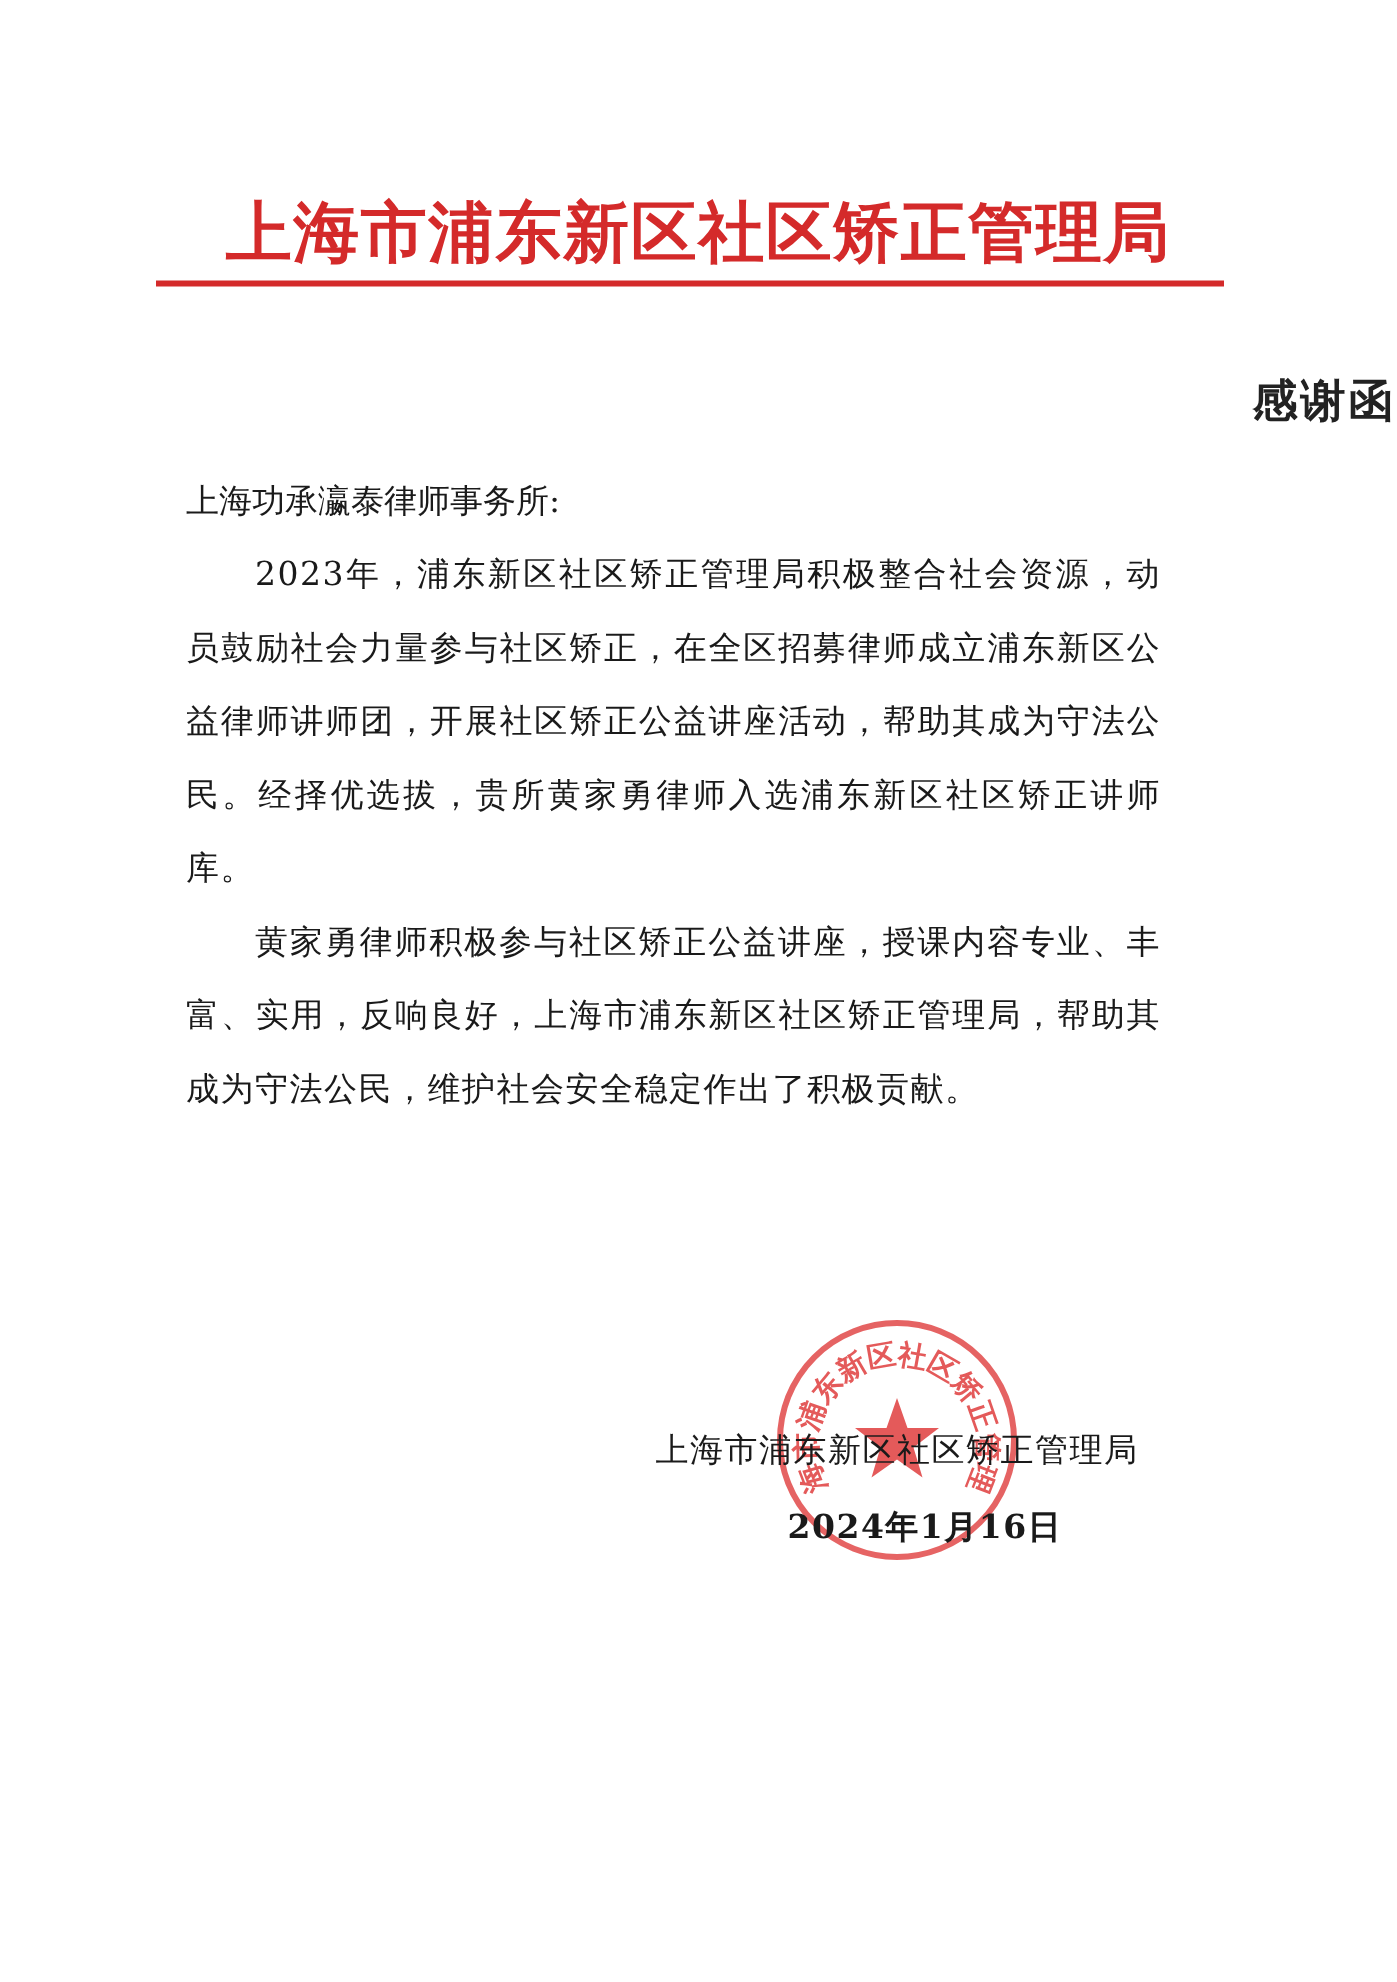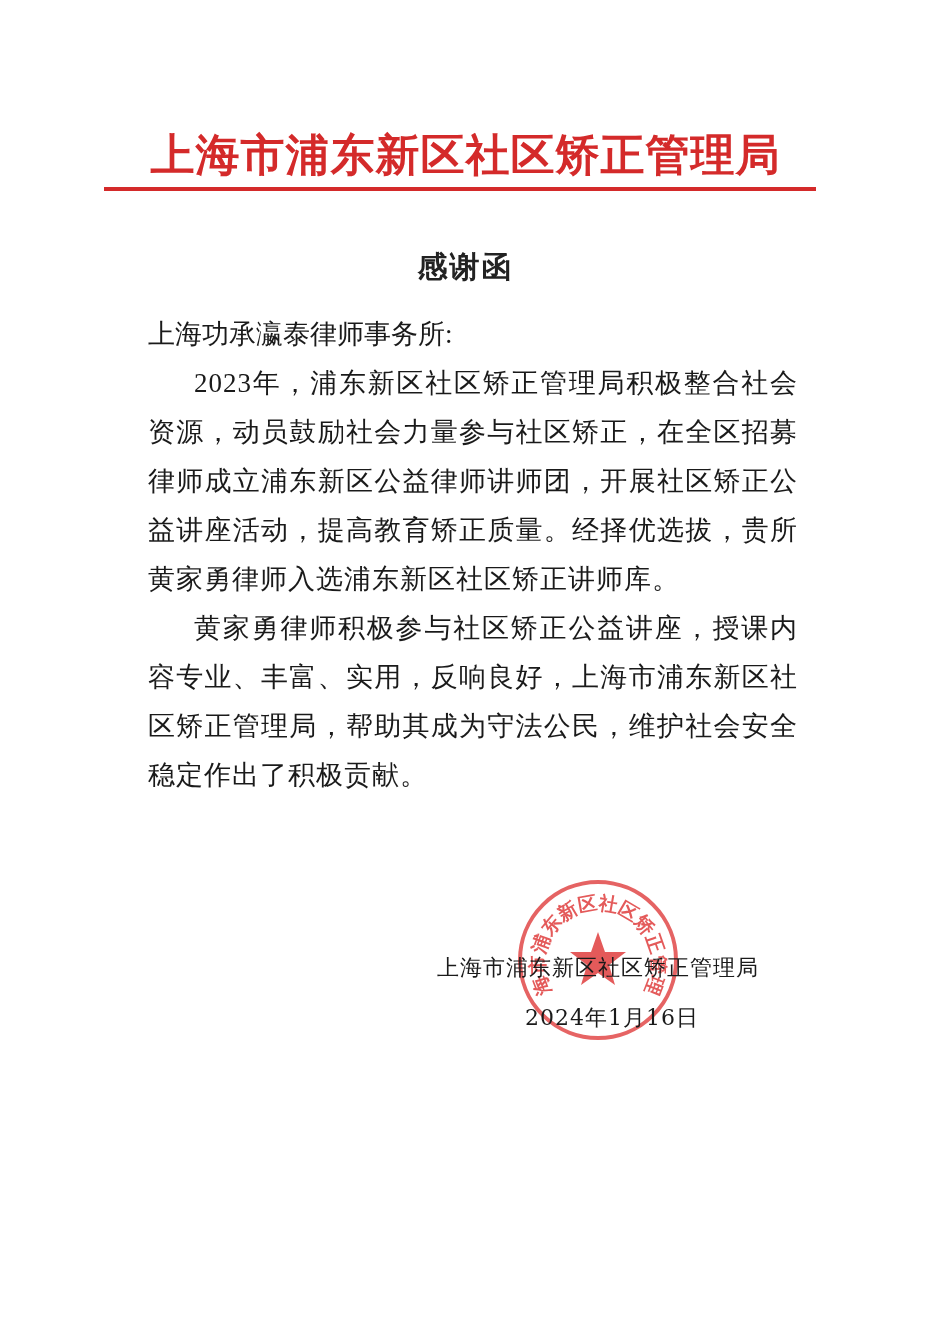--- a/index.html
+++ b/index.html
@@ -2,42 +2,42 @@
 <html><head>
   <meta charset="utf-8">
   <style>
     html, body { margin: 0; padding: 0; background: #ffffff; }
     body { width: 931px; height: 1321px; position: relative; overflow: hidden;
            font-family: "DejaVu Serif", "Liberation Serif", serif; color: #1a1a1a; }
     .letterhead { position: absolute; left: 0; top: 126px; width: 931px; text-align: center;
                   font-family: "DejaVu Serif", serif; font-weight: bold; font-size: 44px;
                   color: #d42a2a; letter-spacing: 1px; }
     .redline { position: absolute; left: 104px; top: 187px; width: 712px; height: 4px; background: #d42a2a; }
-    .doc-title { position: absolute; left: 0; top: 247px; width: 931px; text-align: center;
+    .doc-title { position: absolute; left: 0; top: 247px; width: 931px; text-align: right;
                  font-weight: bold; font-size: 30px; color: #222; letter-spacing: 2px; }
-    .body { position: absolute; left: 148px; top: 310px; width: 650px; font-size: 27px; line-height: 49px; font-family: Liberation Serif, serif; }
+    .body { position: absolute; left: 124px; top: 310px; width: 650px; font-size: 22px; line-height: 49px; }
     .salutation { margin: 0; }
     .para { margin: 0; text-indent: 46px; text-align: justify; letter-spacing: 1px; }
     .signature { position: absolute; left: 437px; top: 943px; font-size: 22px; line-height: 50px; letter-spacing: 1px; }
-    .sig-date { padding-left: 88px; }
+    .sig-date { padding-left: 88px; font-weight: bold; }
     .seal { position: absolute; left: 518px; top: 880px; width: 160px; height: 160px; border-radius: 50%;
             border: 4px solid rgba(220, 40, 40, 0.85); box-sizing: border-box; opacity: 0.85; }
     .seal svg { position: absolute; left: 0; top: 0; }
   </style>
 </head>
 <body>
 
 <div class="letterhead">上海市浦东新区社区矫正管理局</div>
 <div class="redline"></div>
 
 <div class="doc-title">感谢函</div>
 
 <div class="body">
   <p class="salutation">上海功承瀛泰律师事务所:</p>
-  <p class="para">2023年，浦东新区社区矫正管理局积极整合社会资源，动员鼓励社会力量参与社区矫正，在全区招募律师成立浦东新区公益律师讲师团，开展社区矫正公益讲座活动，提高教育矫正质量。经择优选拔，贵所黄家勇律师入选浦东新区社区矫正讲师库。</p>
+  <p class="para">2023年，浦东新区社区矫正管理局积极整合社会资源，动员鼓励社会力量参与社区矫正，在全区招募律师成立浦东新区公益律师讲师团，开展社区矫正公益讲座活动，帮助其成为守法公民。经择优选拔，贵所黄家勇律师入选浦东新区社区矫正讲师库。</p>
   <p class="para">黄家勇律师积极参与社区矫正公益讲座，授课内容专业、丰富、实用，反响良好，上海市浦东新区社区矫正管理局，帮助其成为守法公民，维护社会安全稳定作出了积极贡献。</p>
 </div>
 
 <div class="seal">
   <svg width="152" height="152" viewBox="0 0 152 152">
     <defs>
       <path id="sealArc" d="M 26 100 A 54 54 0 1 1 126 100"></path>
     </defs>
     <text font-size="19" fill="rgba(220,40,40,0.9)" font-family="DejaVu Serif, serif" font-weight="bold">
       <textPath href="#sealArc" startOffset="50%" text-anchor="middle">上海市浦东新区社区矫正管理局</textPath>

